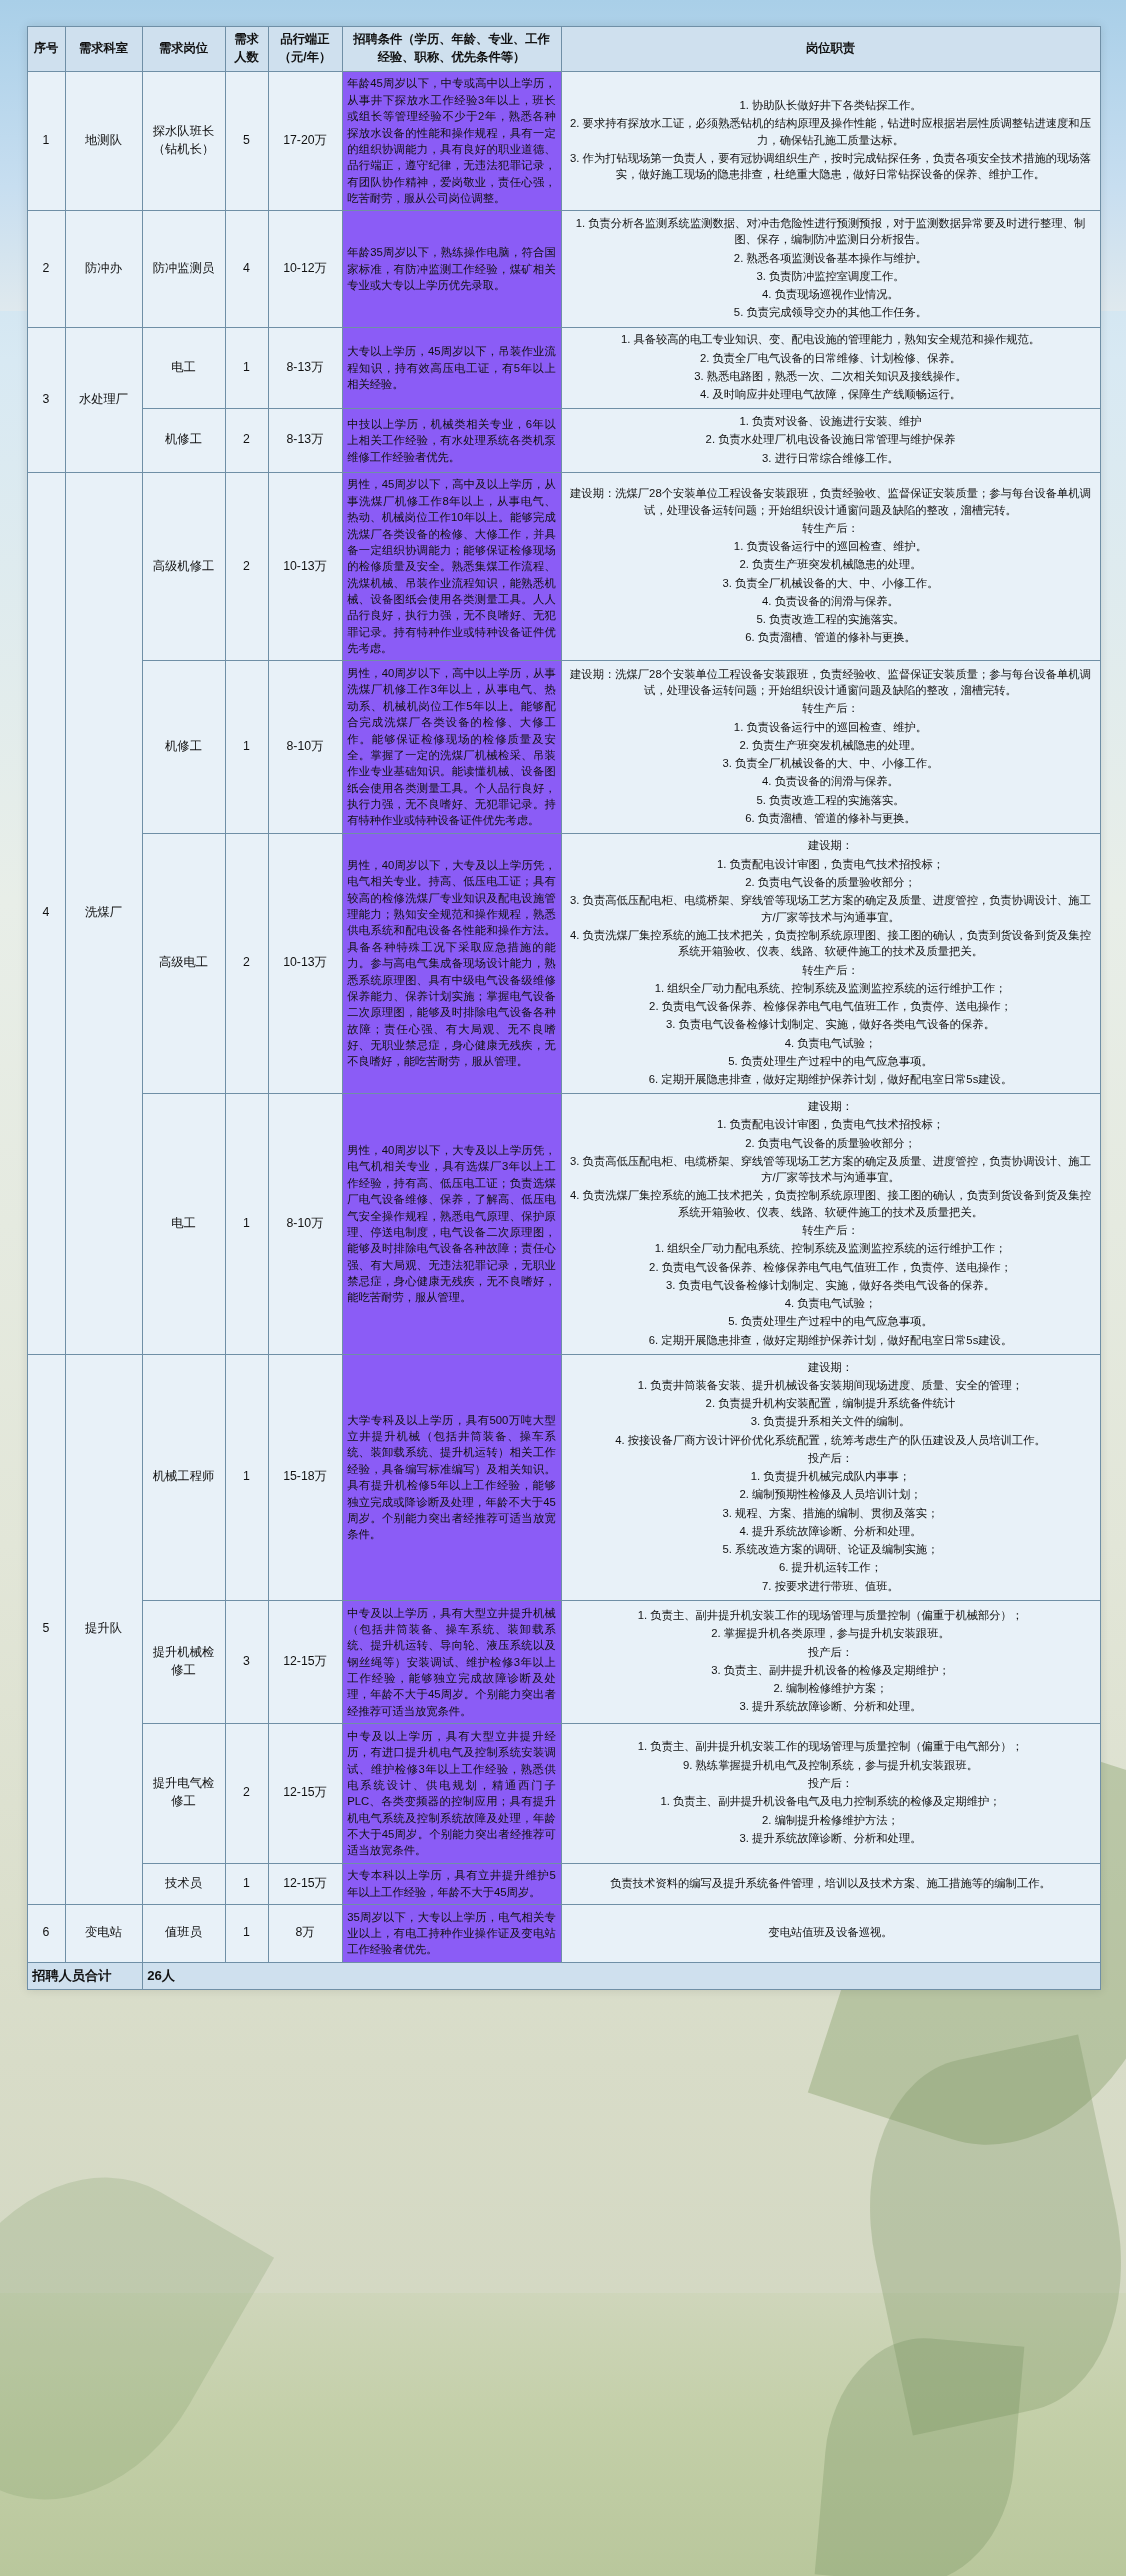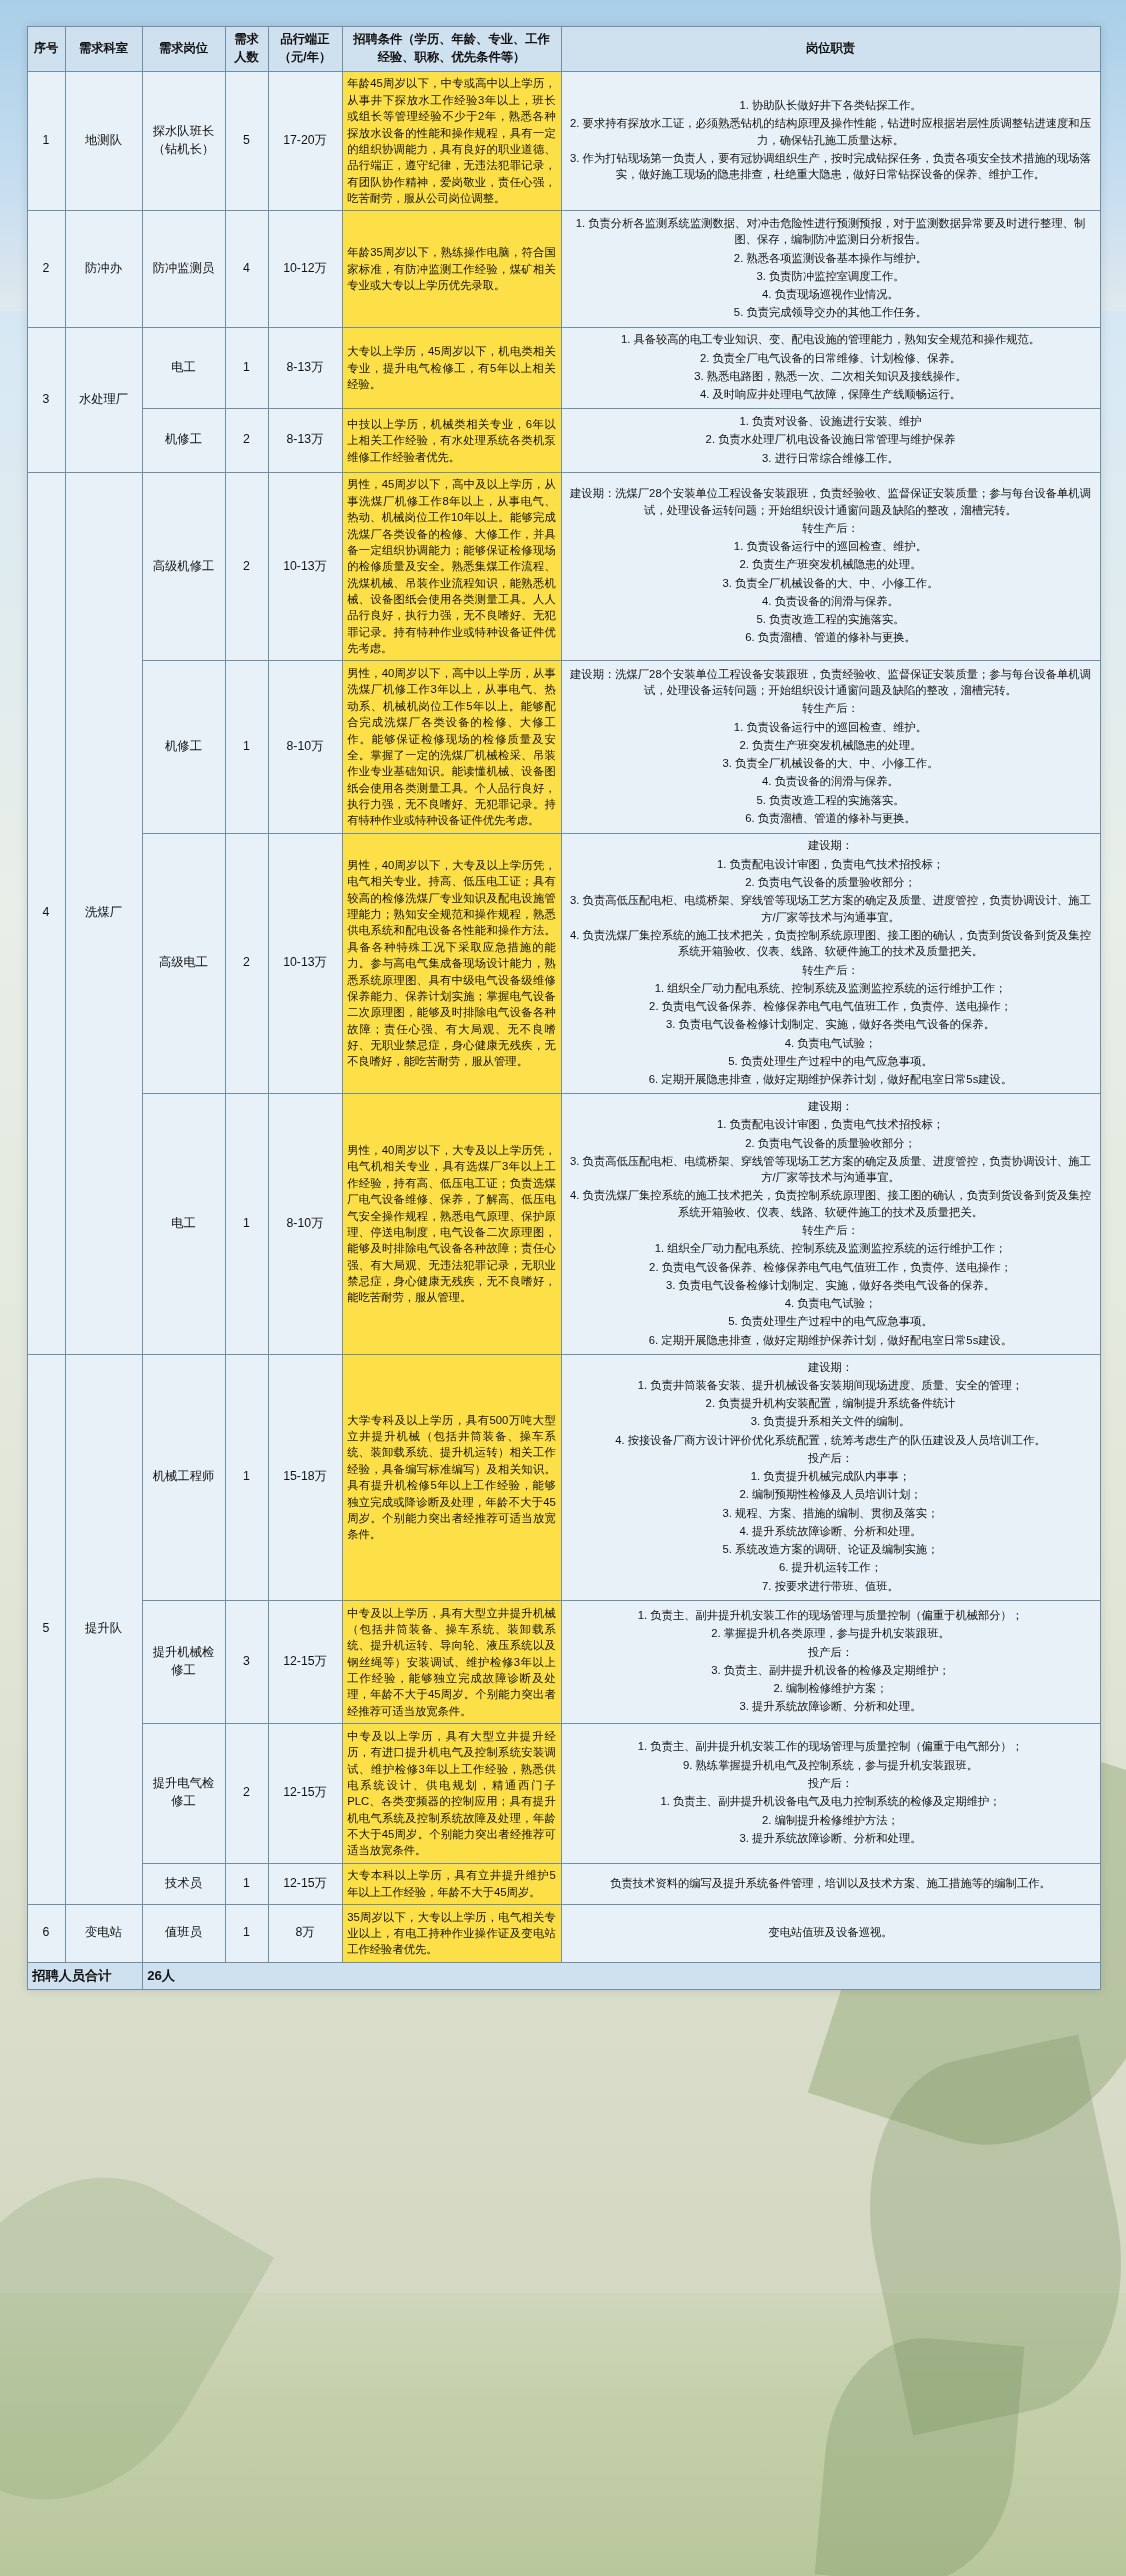--- a/index.html
+++ b/index.html
@@ -53,21 +53,21 @@
   col.c5{width:74px;}
   col.c6{width:219px;}
   col.c7{width:auto;}
 
   td.num, td.dept, td.post, td.cnt, td.pay{
     text-align:center;
     background:#e8f1f8;
     font-size:12.3px;
   }
   td.cond{
-    background:#fde047;
+    background:#8b5cf6;
     text-align:justify;
     font-size:11.3px;
     line-height:1.5;
   }
   td.duty{
     background:#e8f1f8;
     text-align:center;
     font-size:11.3px;
     line-height:1.5;
   }
@@ -178,21 +178,21 @@
           <td class="post">
             <div class="blk">电工</div>
           </td>
           <td class="cnt">
             <div class="blk">1</div>
           </td>
           <td class="pay">
             <div class="blk">8-13万</div>
           </td>
           <td class="cond">
-            <div class="blk">大专以上学历，45周岁以下，机电类相关专业，提升电气检修工，有5年以上相关经验。</div>
+            <div class="blk">大专以上学历，45周岁以下，吊装作业流程知识，持有效高压电工证，有5年以上相关经验。</div>
           </td>
           <td class="duty">
             <div class="blk">1. 具备较高的电工专业知识、变、配电设施的管理能力，熟知安全规范和操作规范。</div>
             <div class="blk">2. 负责全厂电气设备的日常维修、计划检修、保养。</div>
             <div class="blk">3. 熟悉电路图，熟悉一次、二次相关知识及接线操作。</div>
             <div class="blk">4. 及时响应井处理电气故障，保障生产线顺畅运行。</div>
           </td>
         </tr>
         <tr>
           <td class="post">

